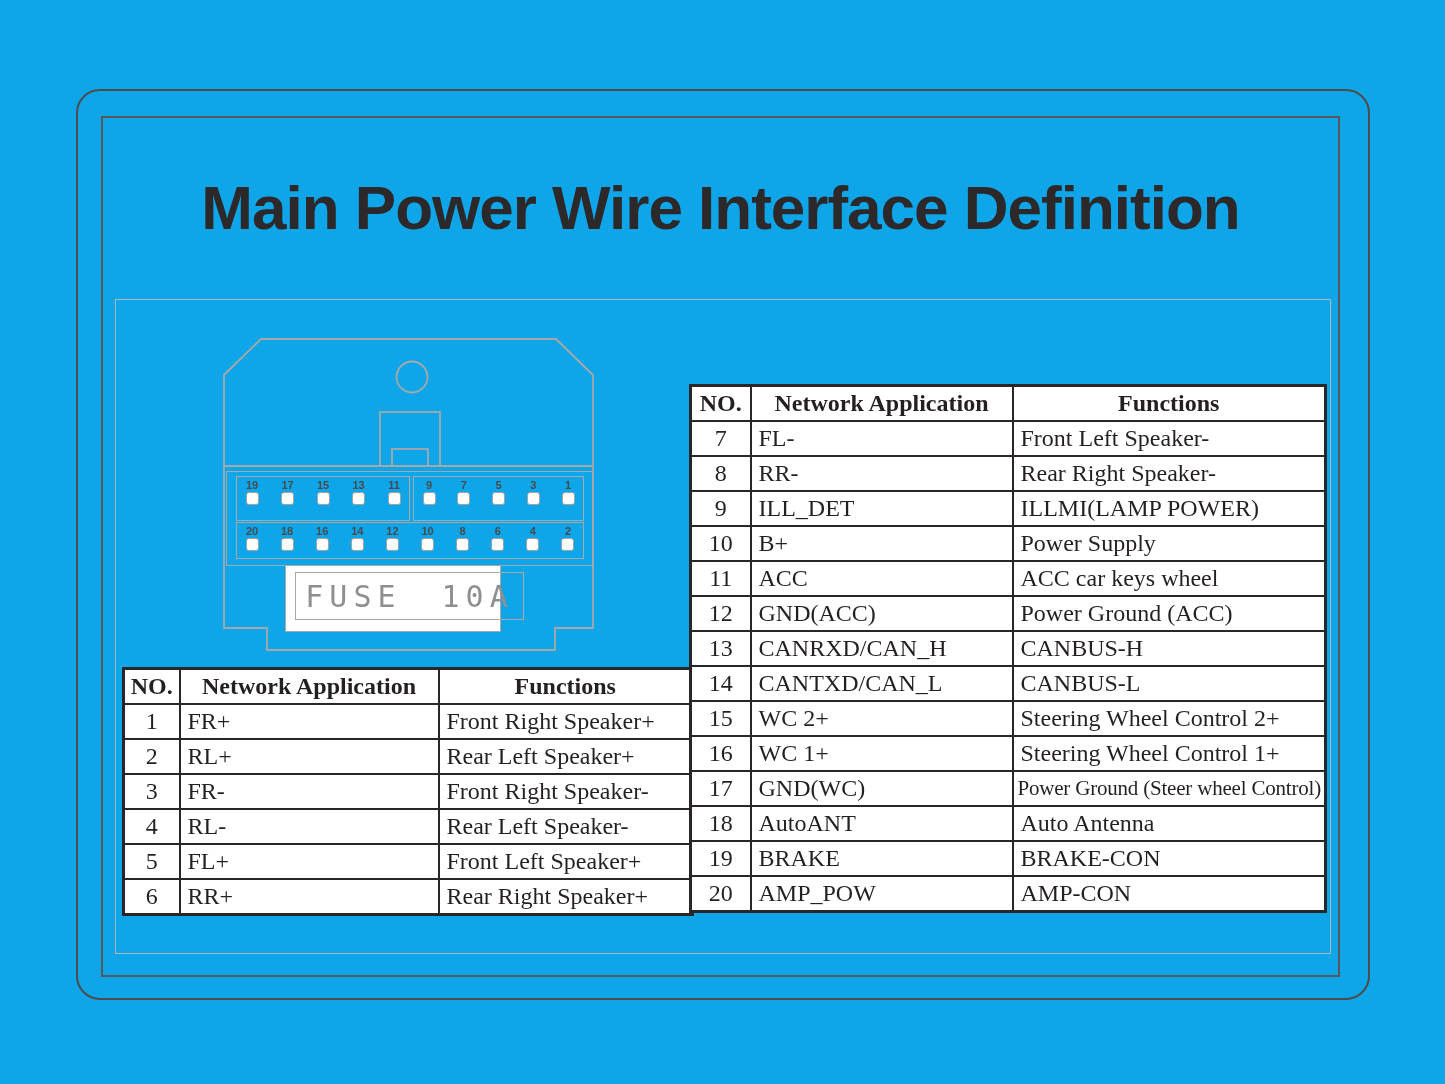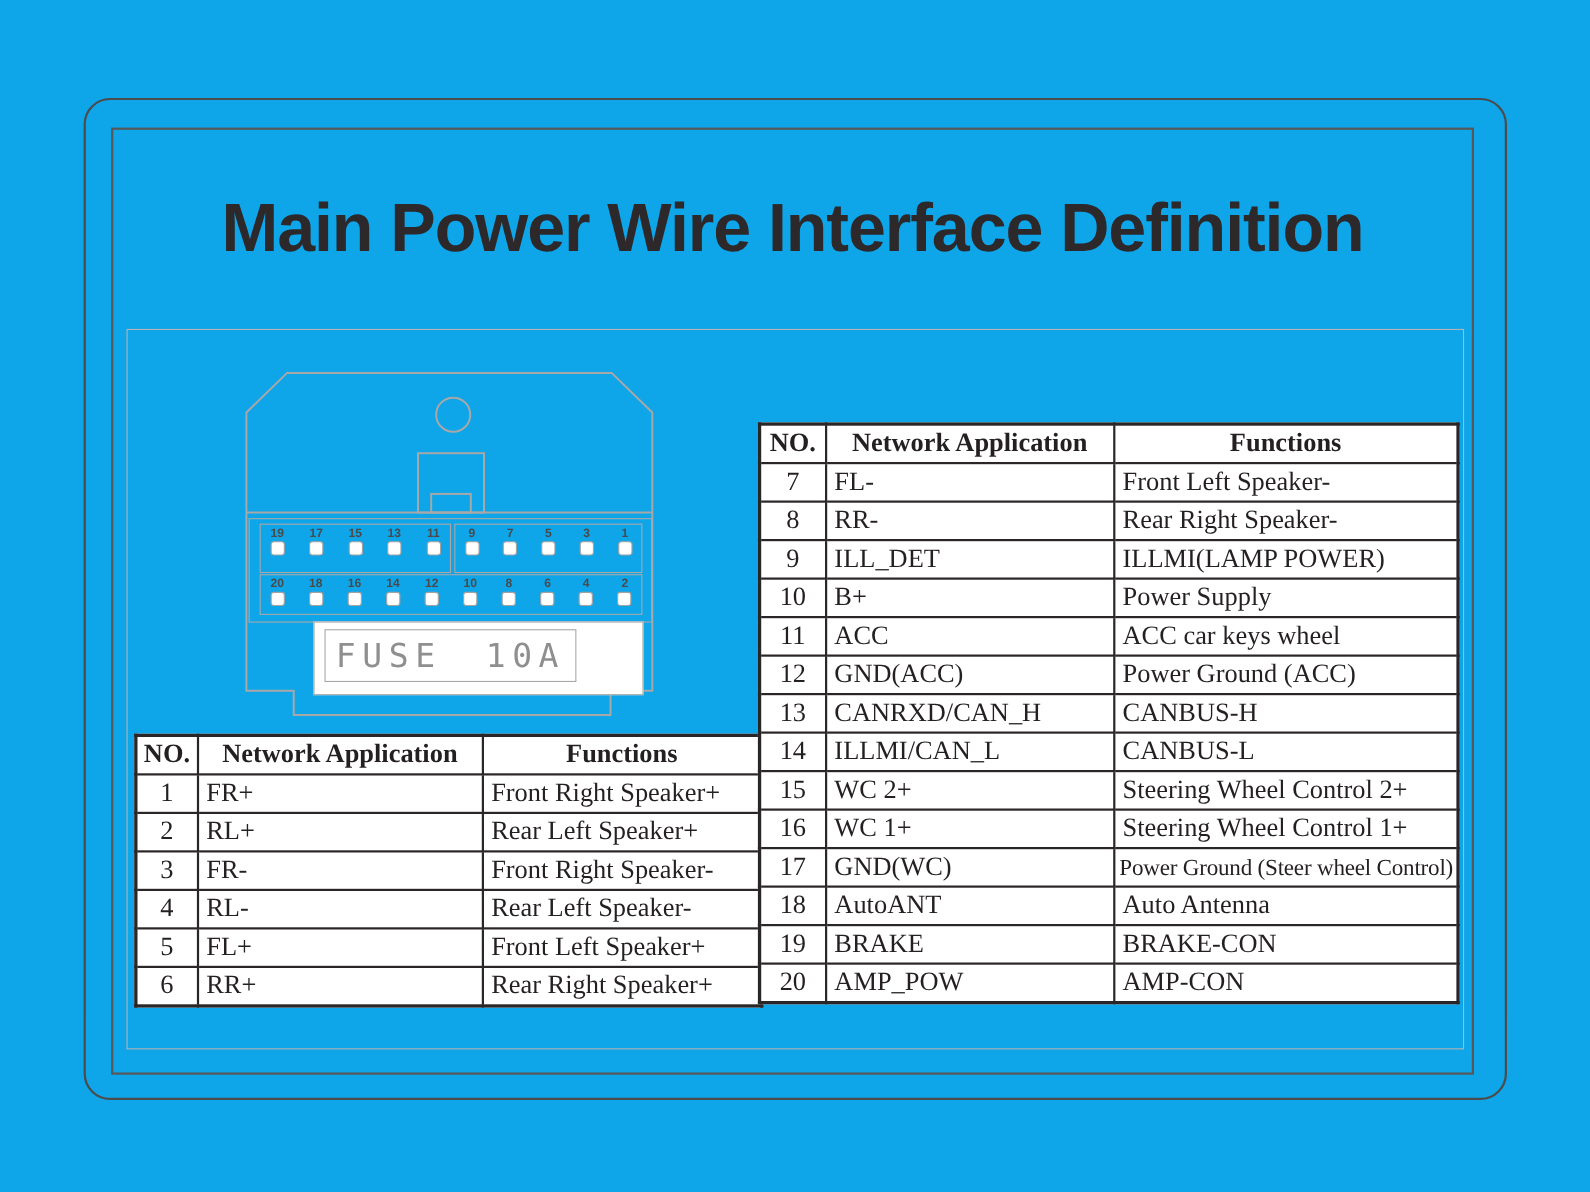--- a/index.html
+++ b/index.html
@@ -30,21 +30,21 @@
            padding:3px 4px 0 4px;background:transparent;}
   .pin-box.tl{left:9px;top:4px;width:174px;height:45px;}
   .pin-box.tr{left:186px;top:4px;width:171px;height:45px;}
   .pin-box.b{left:9px;top:50px;width:348px;height:37px;}
   .pin-cell{display:flex;flex-direction:column;align-items:center;width:22px;}
   .pin-num{font-family:"Liberation Sans",sans-serif;font-size:11px;font-weight:bold;
            color:#4a4a4a;line-height:11px;}
   .pin-square{width:13px;height:13px;border:1.6px solid #a2a2a2;border-radius:3px;
               margin-top:1px;box-sizing:border-box;background:#fff;}
 
-  .fuse-housing{position:absolute;left:285px;top:565px;width:300px;height:67px;
+  .fuse-housing{position:absolute;left:285px;top:565px;width:216px;height:67px;
                 border:1.7px solid #a8a8a8;background:#fff;box-sizing:border-box;}
   .fuse-inner{position:absolute;left:9px;top:6px;width:229px;height:48px;
               border:1.7px solid #a8a8a8;box-sizing:border-box;
               display:flex;align-items:center;justify-content:center;gap:40px;
               font-family:"DejaVu Sans Mono",monospace;font-size:30px;
               color:#8f8f8f;letter-spacing:6px;white-space:nowrap;}
 
   
   table.pin-table{position:absolute;border-collapse:collapse;table-layout:fixed;
                   background:#fff;border:3px solid #2a2526;
@@ -268,21 +268,21 @@
           <td class="col1">GND(ACC)</td>
           <td class="col2">Power Ground (ACC)</td>
         </tr>
         <tr>
           <td class="col0">13</td>
           <td class="col1">CANRXD/CAN_H</td>
           <td class="col2">CANBUS-H</td>
         </tr>
         <tr>
           <td class="col0">14</td>
-          <td class="col1">ILLMI/CAN_L</td>
+          <td class="col1">CANTXD/CAN_L</td>
           <td class="col2">CANBUS-L</td>
         </tr>
         <tr>
           <td class="col0">15</td>
           <td class="col1">WC 2+</td>
           <td class="col2">Steering Wheel Control 2+</td>
         </tr>
         <tr>
           <td class="col0">16</td>
           <td class="col1">WC 1+</td>

